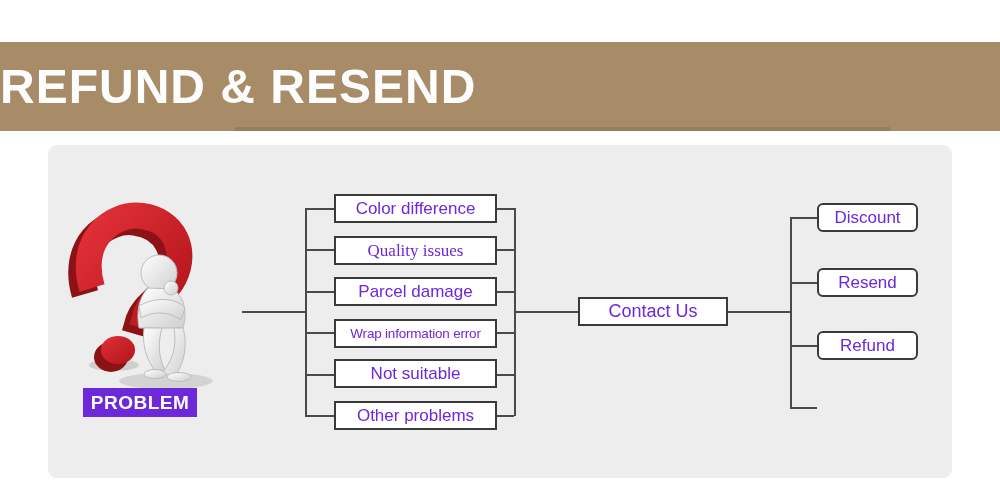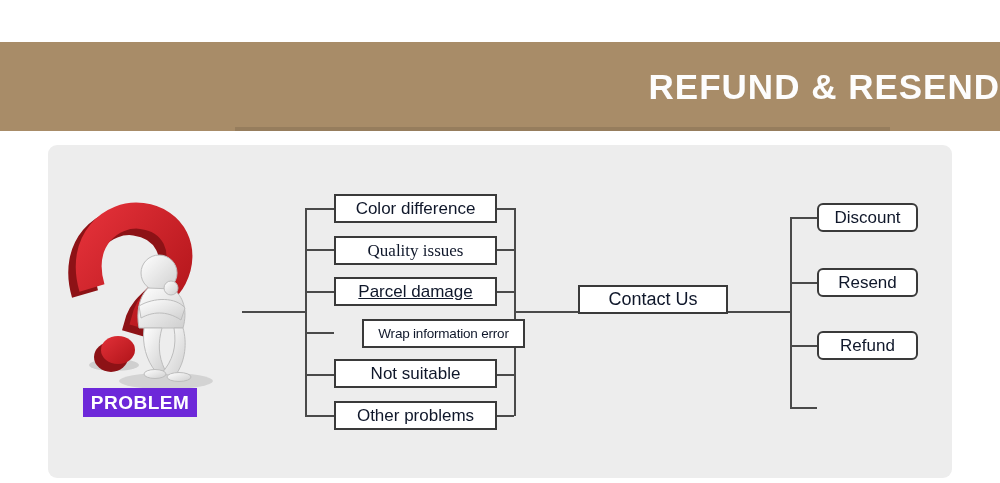--- a/index.html
+++ b/index.html
@@ -3,37 +3,37 @@
 <meta charset="utf-8">
 <style>
   * { margin:0; padding:0; box-sizing:border-box; }
   html,body { width:1000px; height:483px; background:#ffffff; overflow:hidden;
               font-family:"Liberation Sans", sans-serif; }
 
   
   .banner { position:absolute; left:0; top:42px; width:1000px; height:89px;
             background:#a88c68; }
   .banner-title { position:absolute; left:0; top:0; width:100%; height:64px;
-            line-height:89px; text-align:right; color:#fdfdfd;
-            font-size:35px; font-weight:bold; letter-spacing:1px; }
+            line-height:89px; text-align:left; color:#fdfdfd;
+            font-size:48px; font-weight:bold; letter-spacing:1px; }
   .banner-shadow { position:absolute; left:235px; bottom:0; width:655px; height:4px;
             background:rgba(0,0,0,0.10); }
 
   
   .panel { position:absolute; left:48px; top:145px; width:904px; height:333px;
            background:#ededed; border-radius:9px; }
 
   
   .fbox { position:absolute; background:#ffffff; border:2px solid #3a3a3a;
           height:29px; line-height:25px; text-align:center;
-          font-size:17px; color:#0f172a; white-space:nowrap; overflow:hidden; }
-  .fbox.small { font-size:13.5px; letter-spacing:-0.2px;margin-left:28px; }
+          font-size:17px; color:#6d28d9; white-space:nowrap; overflow:hidden; }
+  .fbox.small { font-size:13.5px; letter-spacing:-0.2px; }
   .mid  { left:286px; width:163px; }
   .rgt  { left:769px; width:101px;border-radius:6px; }
-  .contact { left:530px; top:140px; width:150px; font-size:18px; }
+  .contact { left:530px; top:152px; width:150px; font-size:18px; }
 
   
   .hline, .vline { position:absolute; background:#4a4a4a; }
   .hline { height:2px; }
   .vline { width:2px; }
 
   
   .problem-label { position:absolute; left:35px; top:243px; width:114px; height:29px;
           background:#6d28d9; color:#ffffff; font-weight:bold; font-size:19px;
           letter-spacing:0.5px; text-align:center; line-height:29px; }
@@ -115,21 +115,21 @@
   <div class="hline" style="left:680px; top:166px; width:62px;"></div>
   <div class="vline" style="left:742px; top:72px; height:191px;"></div>
 
   <div class="hline" style="left:742px; top:72px;  width:27px;"></div>
   <div class="hline" style="left:742px; top:137px; width:27px;"></div>
   <div class="hline" style="left:742px; top:200px; width:27px;"></div>
   <div class="hline" style="left:742px; top:262px; width:27px;"></div>
 
   <div class="fbox mid" style="top:49px;">Color difference</div>
   <div class="fbox mid" style="top:91px;font-family:Liberation Serif, serif;">Quality issues</div>
-  <div class="fbox mid" style="top:132px;text-decoration:underline;">Parcel damage</div>
+  <div class="fbox mid" style="top:132px;">Parcel damage</div>
   <div class="fbox mid small" style="top:174px;">Wrap information error</div>
   <div class="fbox mid" style="top:214px;">Not suitable</div>
   <div class="fbox mid" style="top:256px;text-align:center;">Other problems</div>
 
   <div class="fbox contact">Contact Us</div>
 
   <div class="fbox rgt" style="top:58px;">Discount</div>
   <div class="fbox rgt" style="top:123px;">Resend</div>
   <div class="fbox rgt" style="top:186px;">Refund</div>
 

